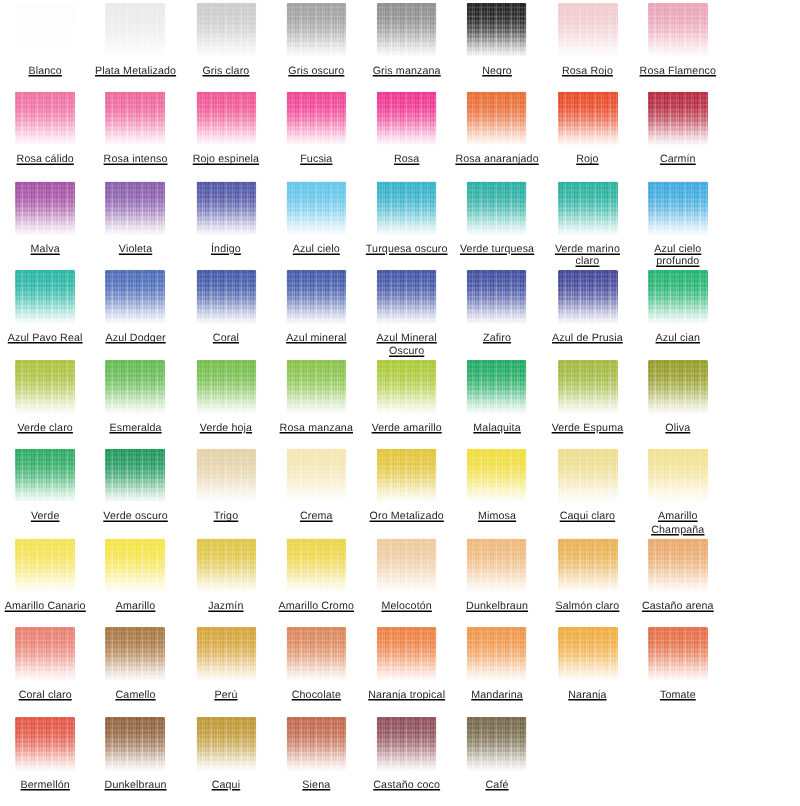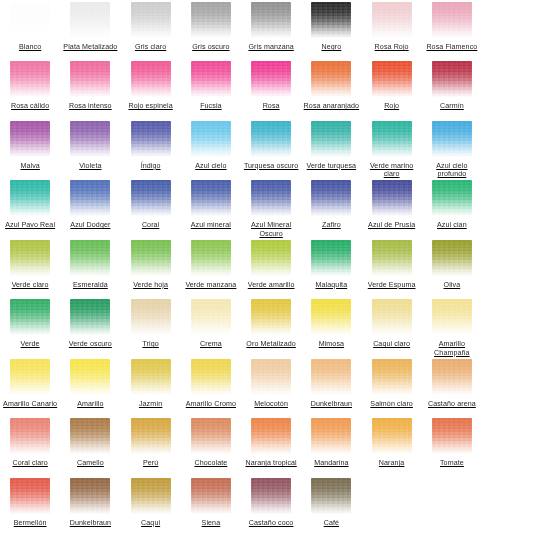--- a/index.html
+++ b/index.html
@@ -343,21 +343,21 @@
         <div class="base" style="background: rgb(111, 187, 69);"></div>
         <div class="grain"></div>
       </div>
       <div class="label">Verde hoja</div>
     </div>
     <div class="cell">
       <div class="swatch">
         <div class="base" style="background: rgb(132, 192, 67);"></div>
         <div class="grain"></div>
       </div>
-      <div class="label">Verde manzana</div>
+      <div class="label">Rosa manzana</div>
     </div>
     <div class="cell">
       <div class="swatch">
         <div class="base" style="background: rgb(168, 199, 47);"></div>
         <div class="grain"></div>
       </div>
       <div class="label">Verde amarillo</div>
     </div>
     <div class="cell">
       <div class="swatch">

